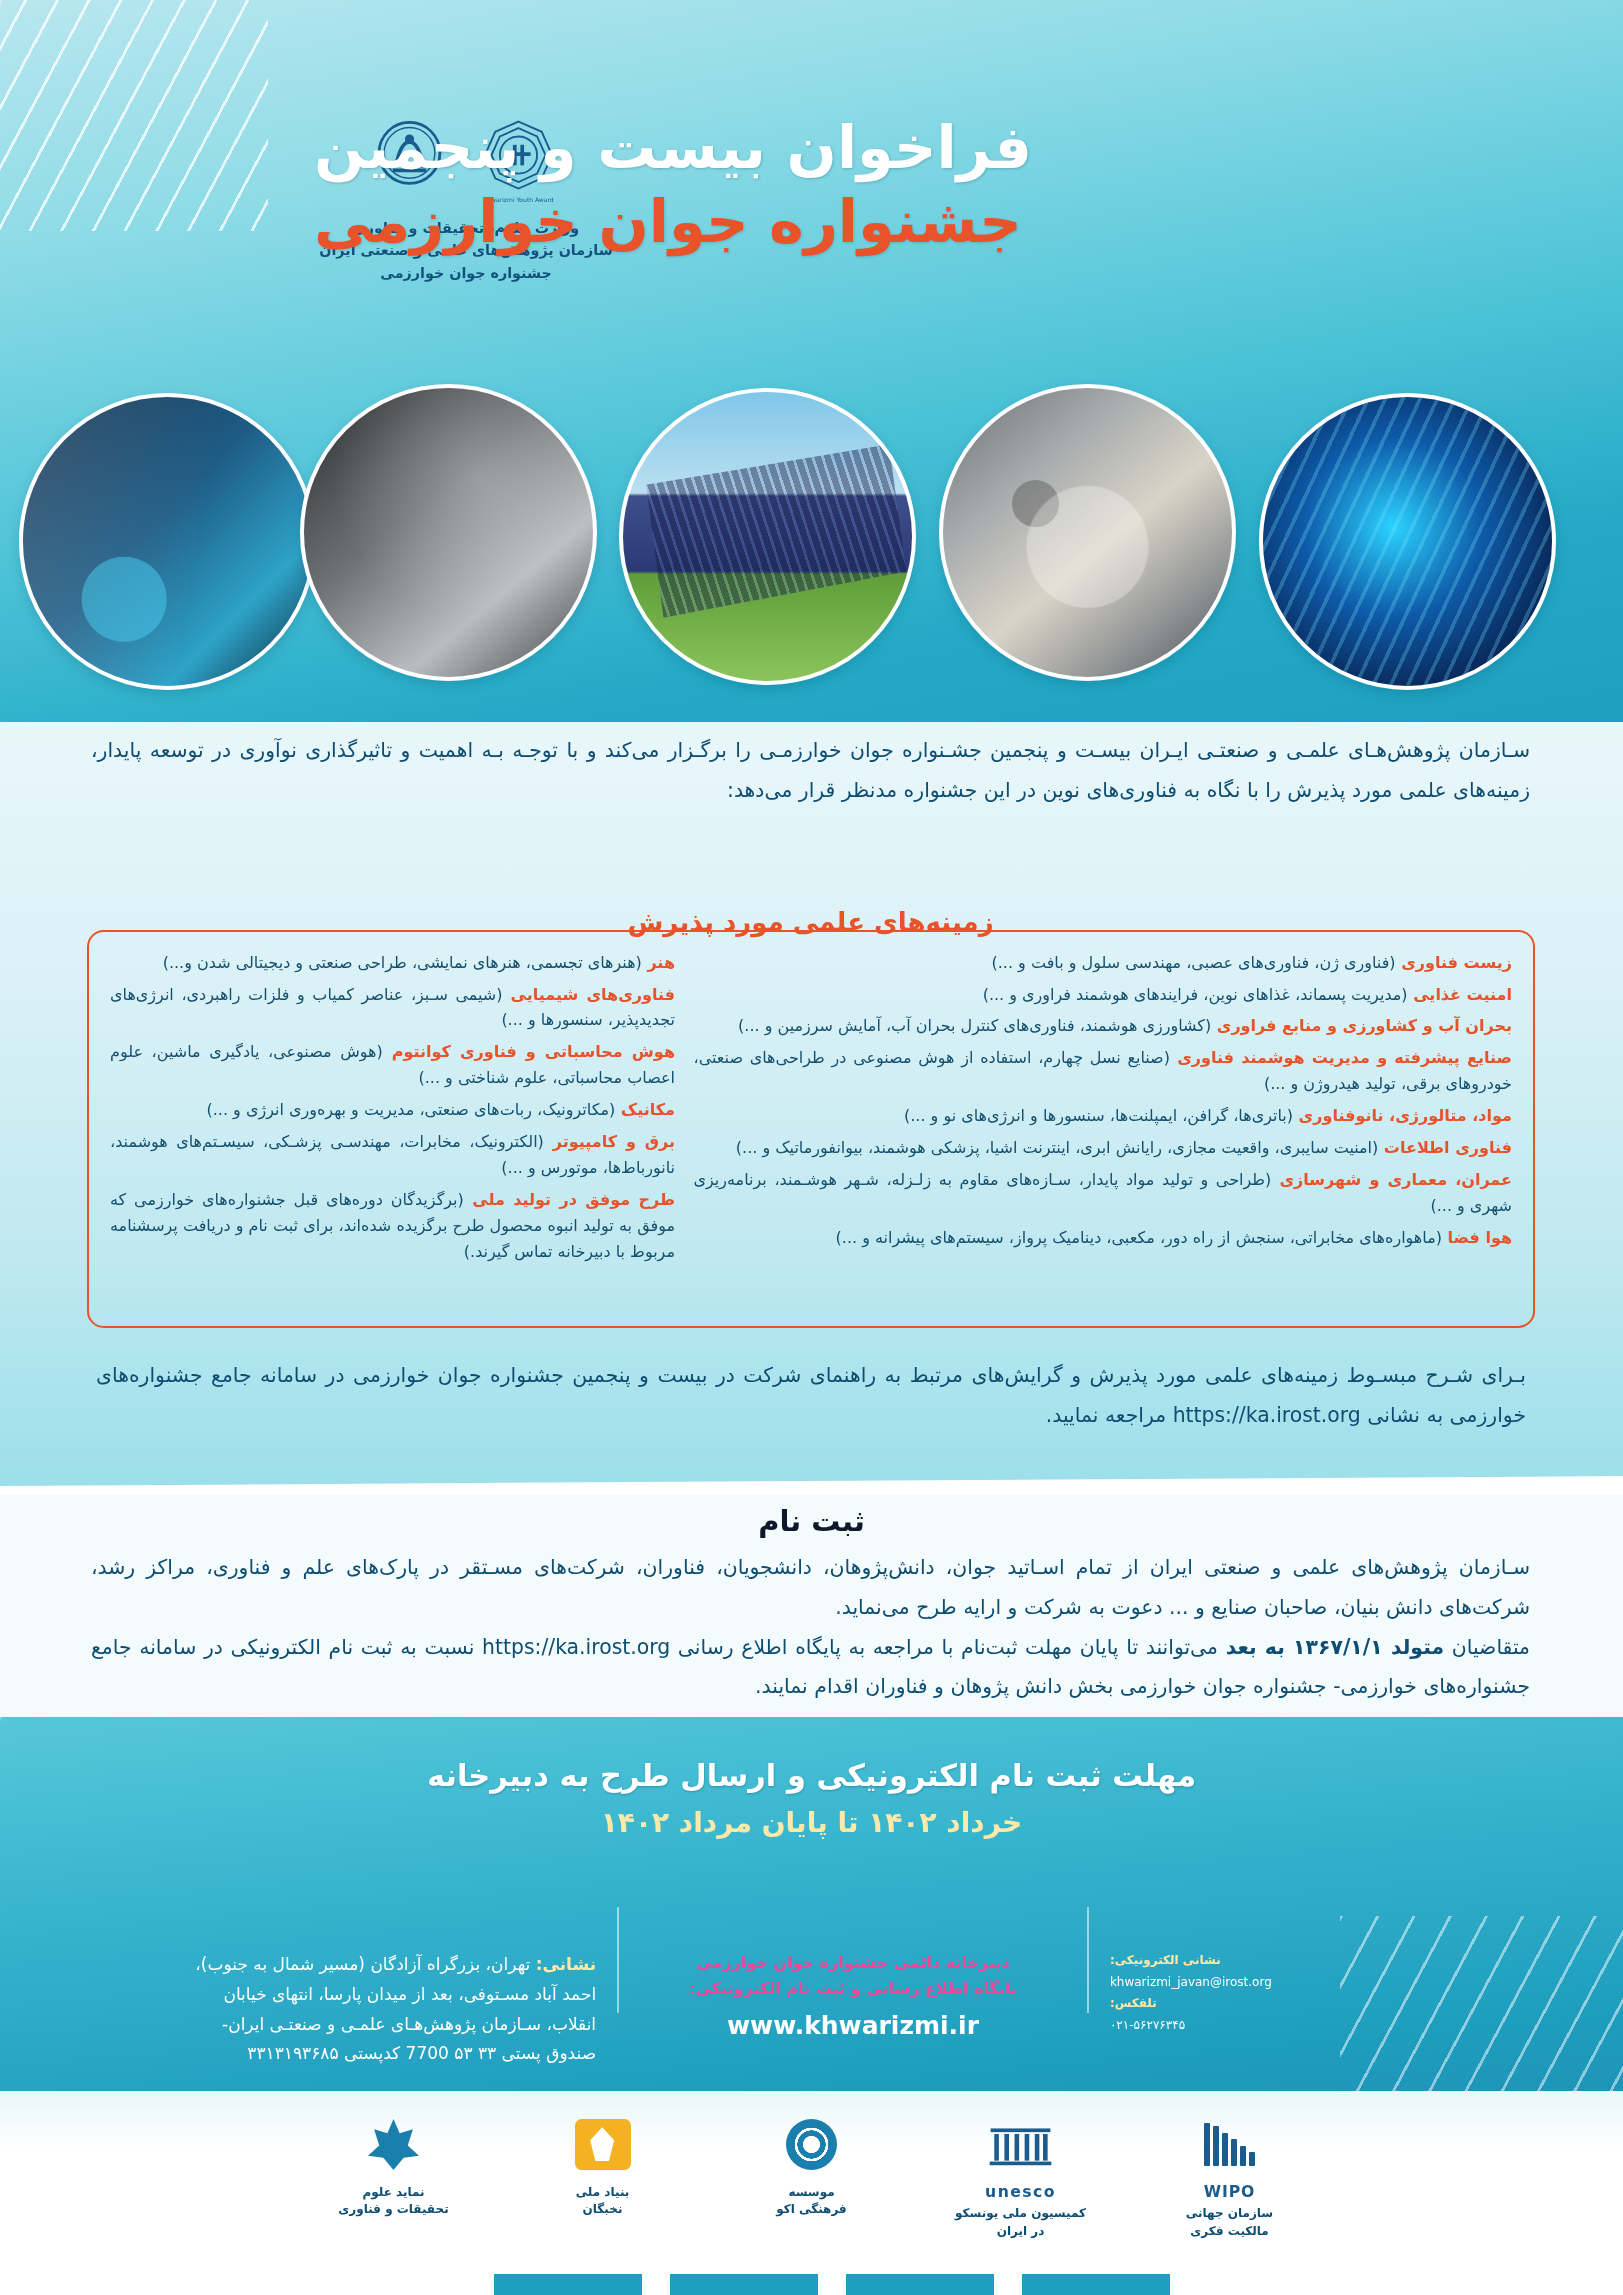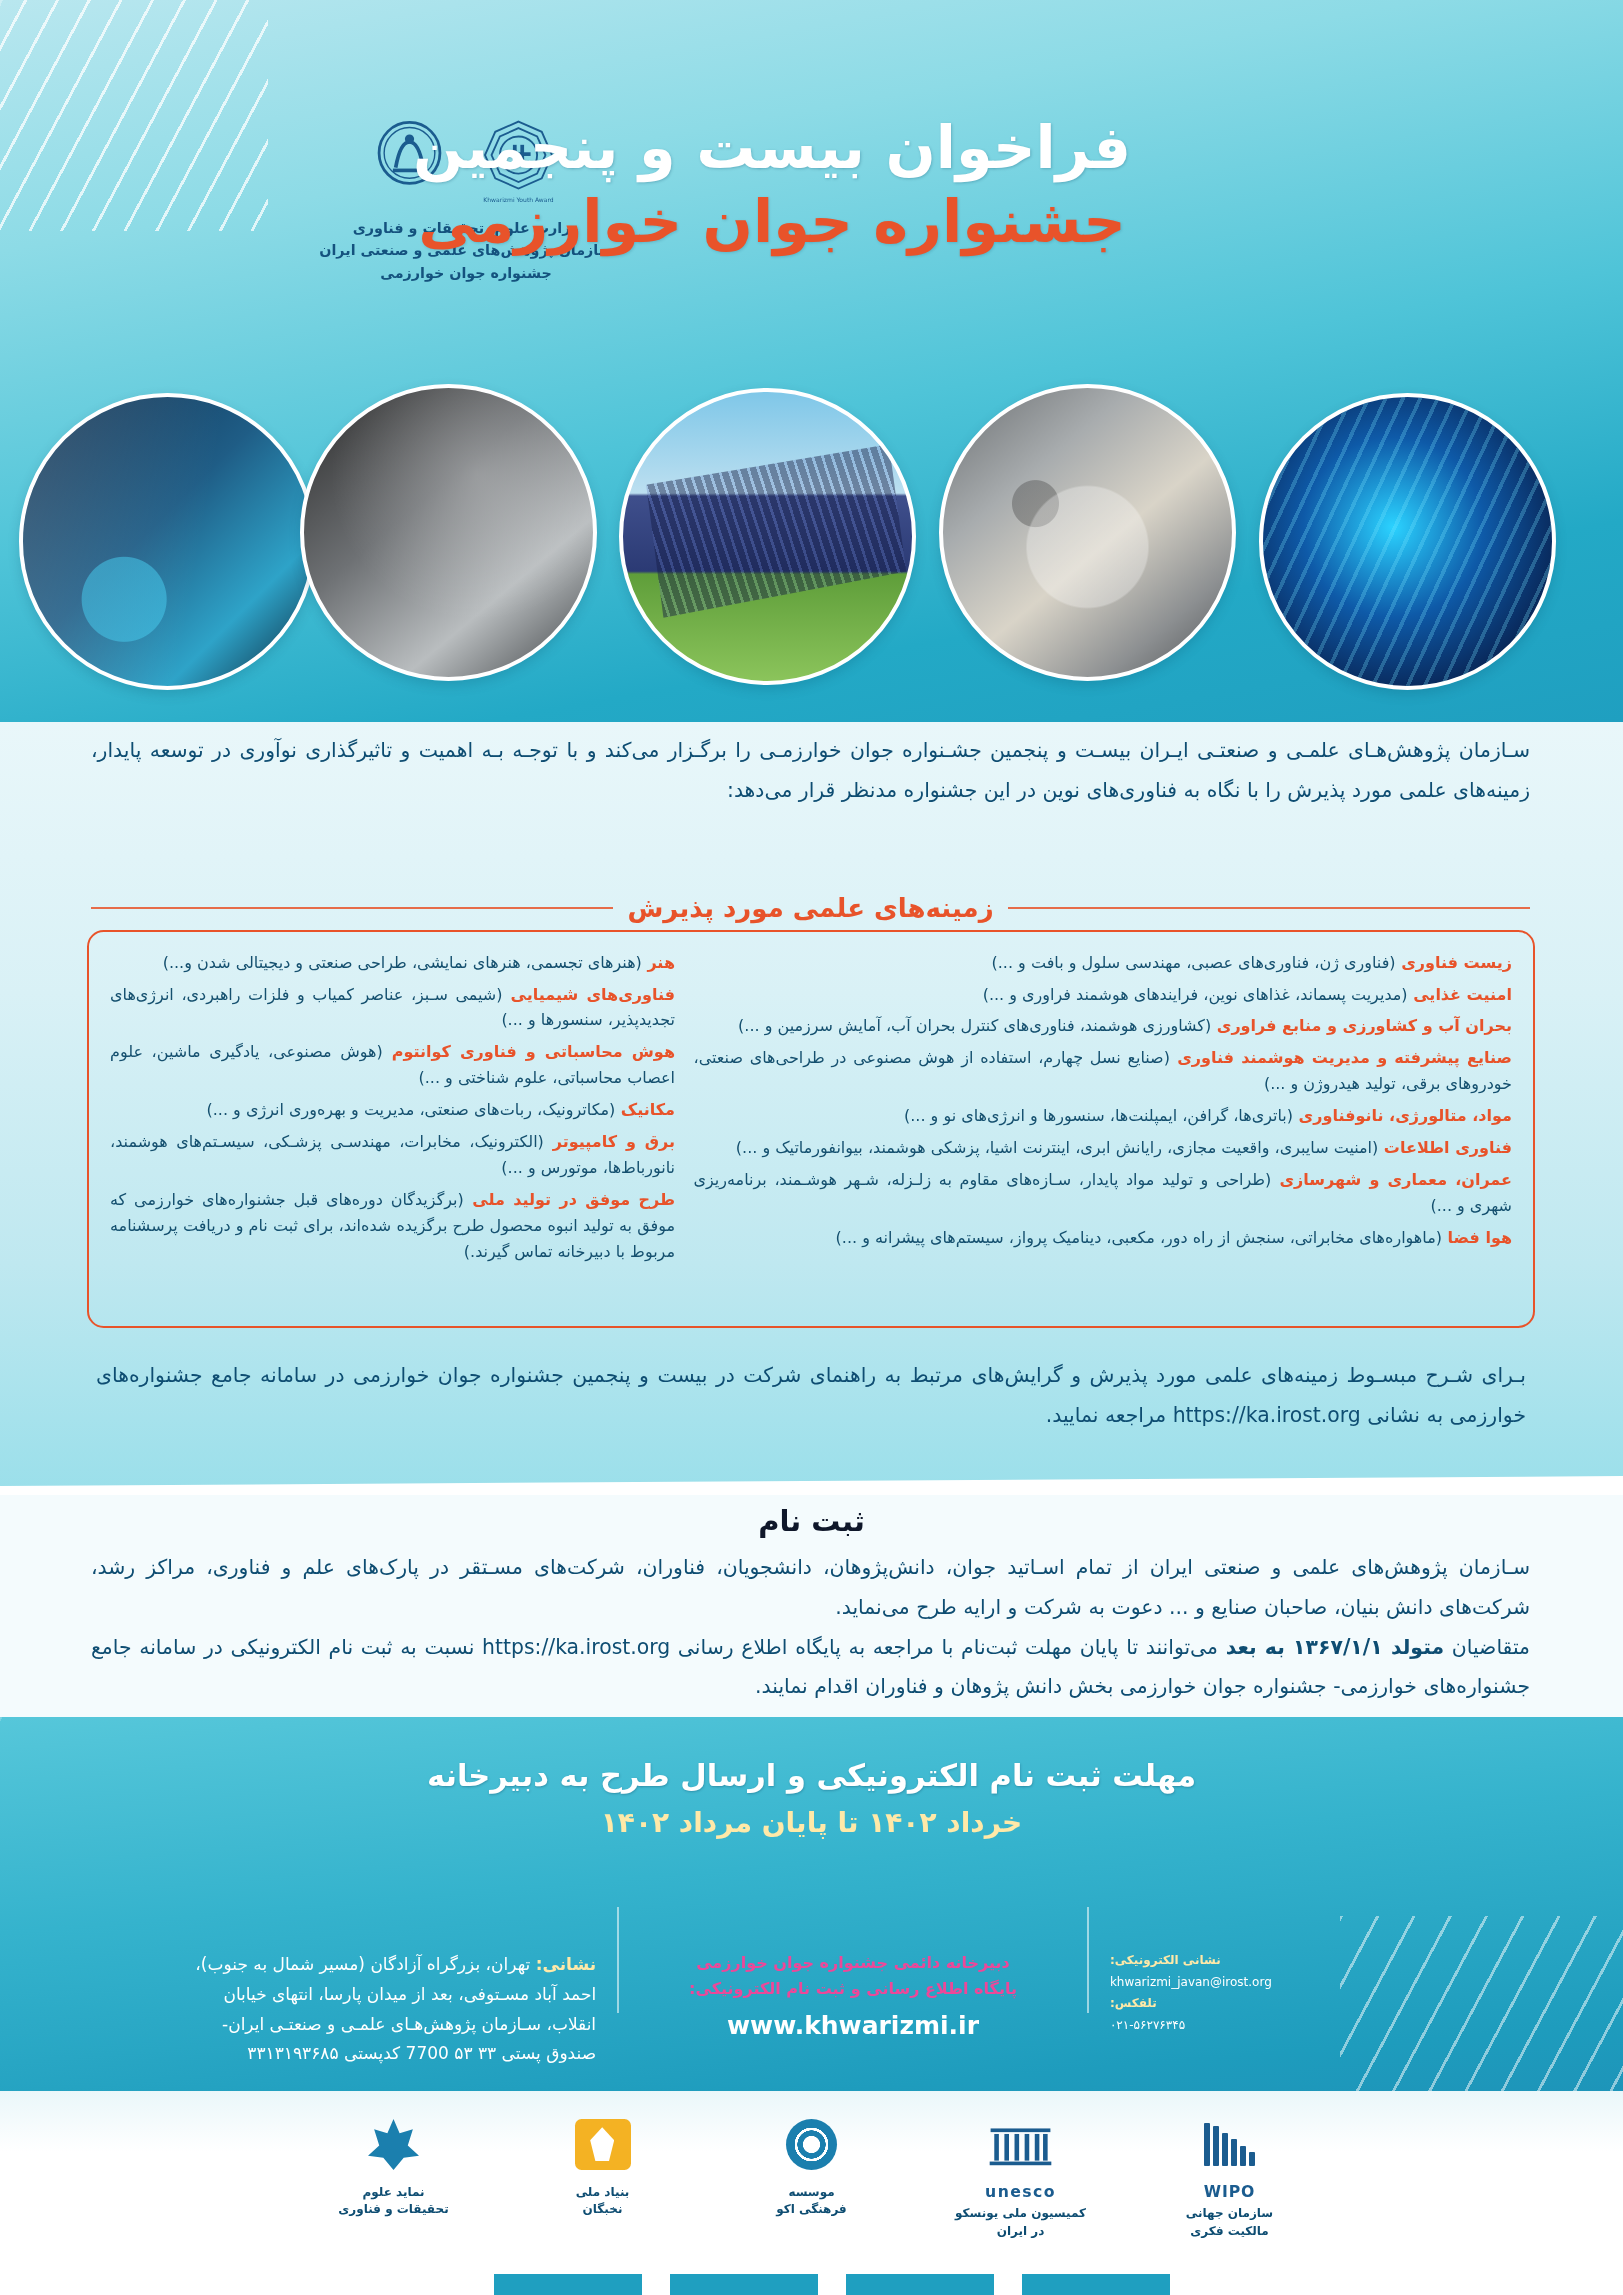--- a/index.html
+++ b/index.html
@@ -60,21 +60,21 @@
   
   .logos{position:absolute;right:1009px;top:116px;width:296px;text-align:center;}
   .logo-row{display:flex;justify-content:center;gap:21px;align-items:flex-start;}
   .logo-khw{width:93px;height:93px;}
   .logo-min{width:83px;height:83px;}
   .logo-caption{
     margin-top:8.3px;color:#14527e;font-size:14.3px;line-height:1.55;font-weight:bold;
     font-family:"DejaVu Sans",sans-serif;
   }
   .title-main{
-    position:absolute;right:393px;top:113px;width:916px;text-align:center;
+    position:absolute;right:393px;top:113px;width:916px;text-align:left;
   }
   .t1{
     color:#ffffff;font-size:59px;font-weight:bold;line-height:1.18;
     text-shadow:0.9px 1.4px 2.8px rgba(0,60,90,.25);
     font-family:"DejaVu Sans",sans-serif;
   }
   .t2{
     color:#e8532a;font-size:59px;font-weight:bold;line-height:1.22;margin-top:3.7px;
     text-shadow:0.9px 1.4px 2.8px rgba(0,60,90,.18);
     font-family:"DejaVu Sans",sans-serif;
@@ -110,21 +110,21 @@
 
   
   .intro{
     position:absolute;right:93px;top:731px;width:1439px;
     color:#0e4d72;font-size:20.4px;line-height:1.95;text-align:justify;direction:rtl;
   }
 
   
   .sec-head{
     position:absolute;right:93px;top:893px;width:1439px;
-    display:flex;align-items:center;gap:14px;direction:rtl;
+    display:flex;align-items:center;gap:14px;direction:rtl;flex-direction:column;
   }
   .sec-head .txt{
     color:#e8532a;font-size:26px;font-weight:bold;white-space:nowrap;
   }
   .sec-head .rule{flex:1;height:1.9px;background:#e8532a;opacity:.85;}
 
   
   .fields-box{
     position:absolute;right:88px;top:930px;width:1448px;height:398px;
     border:2.3px solid #e8532a;border-radius:16.7px;

